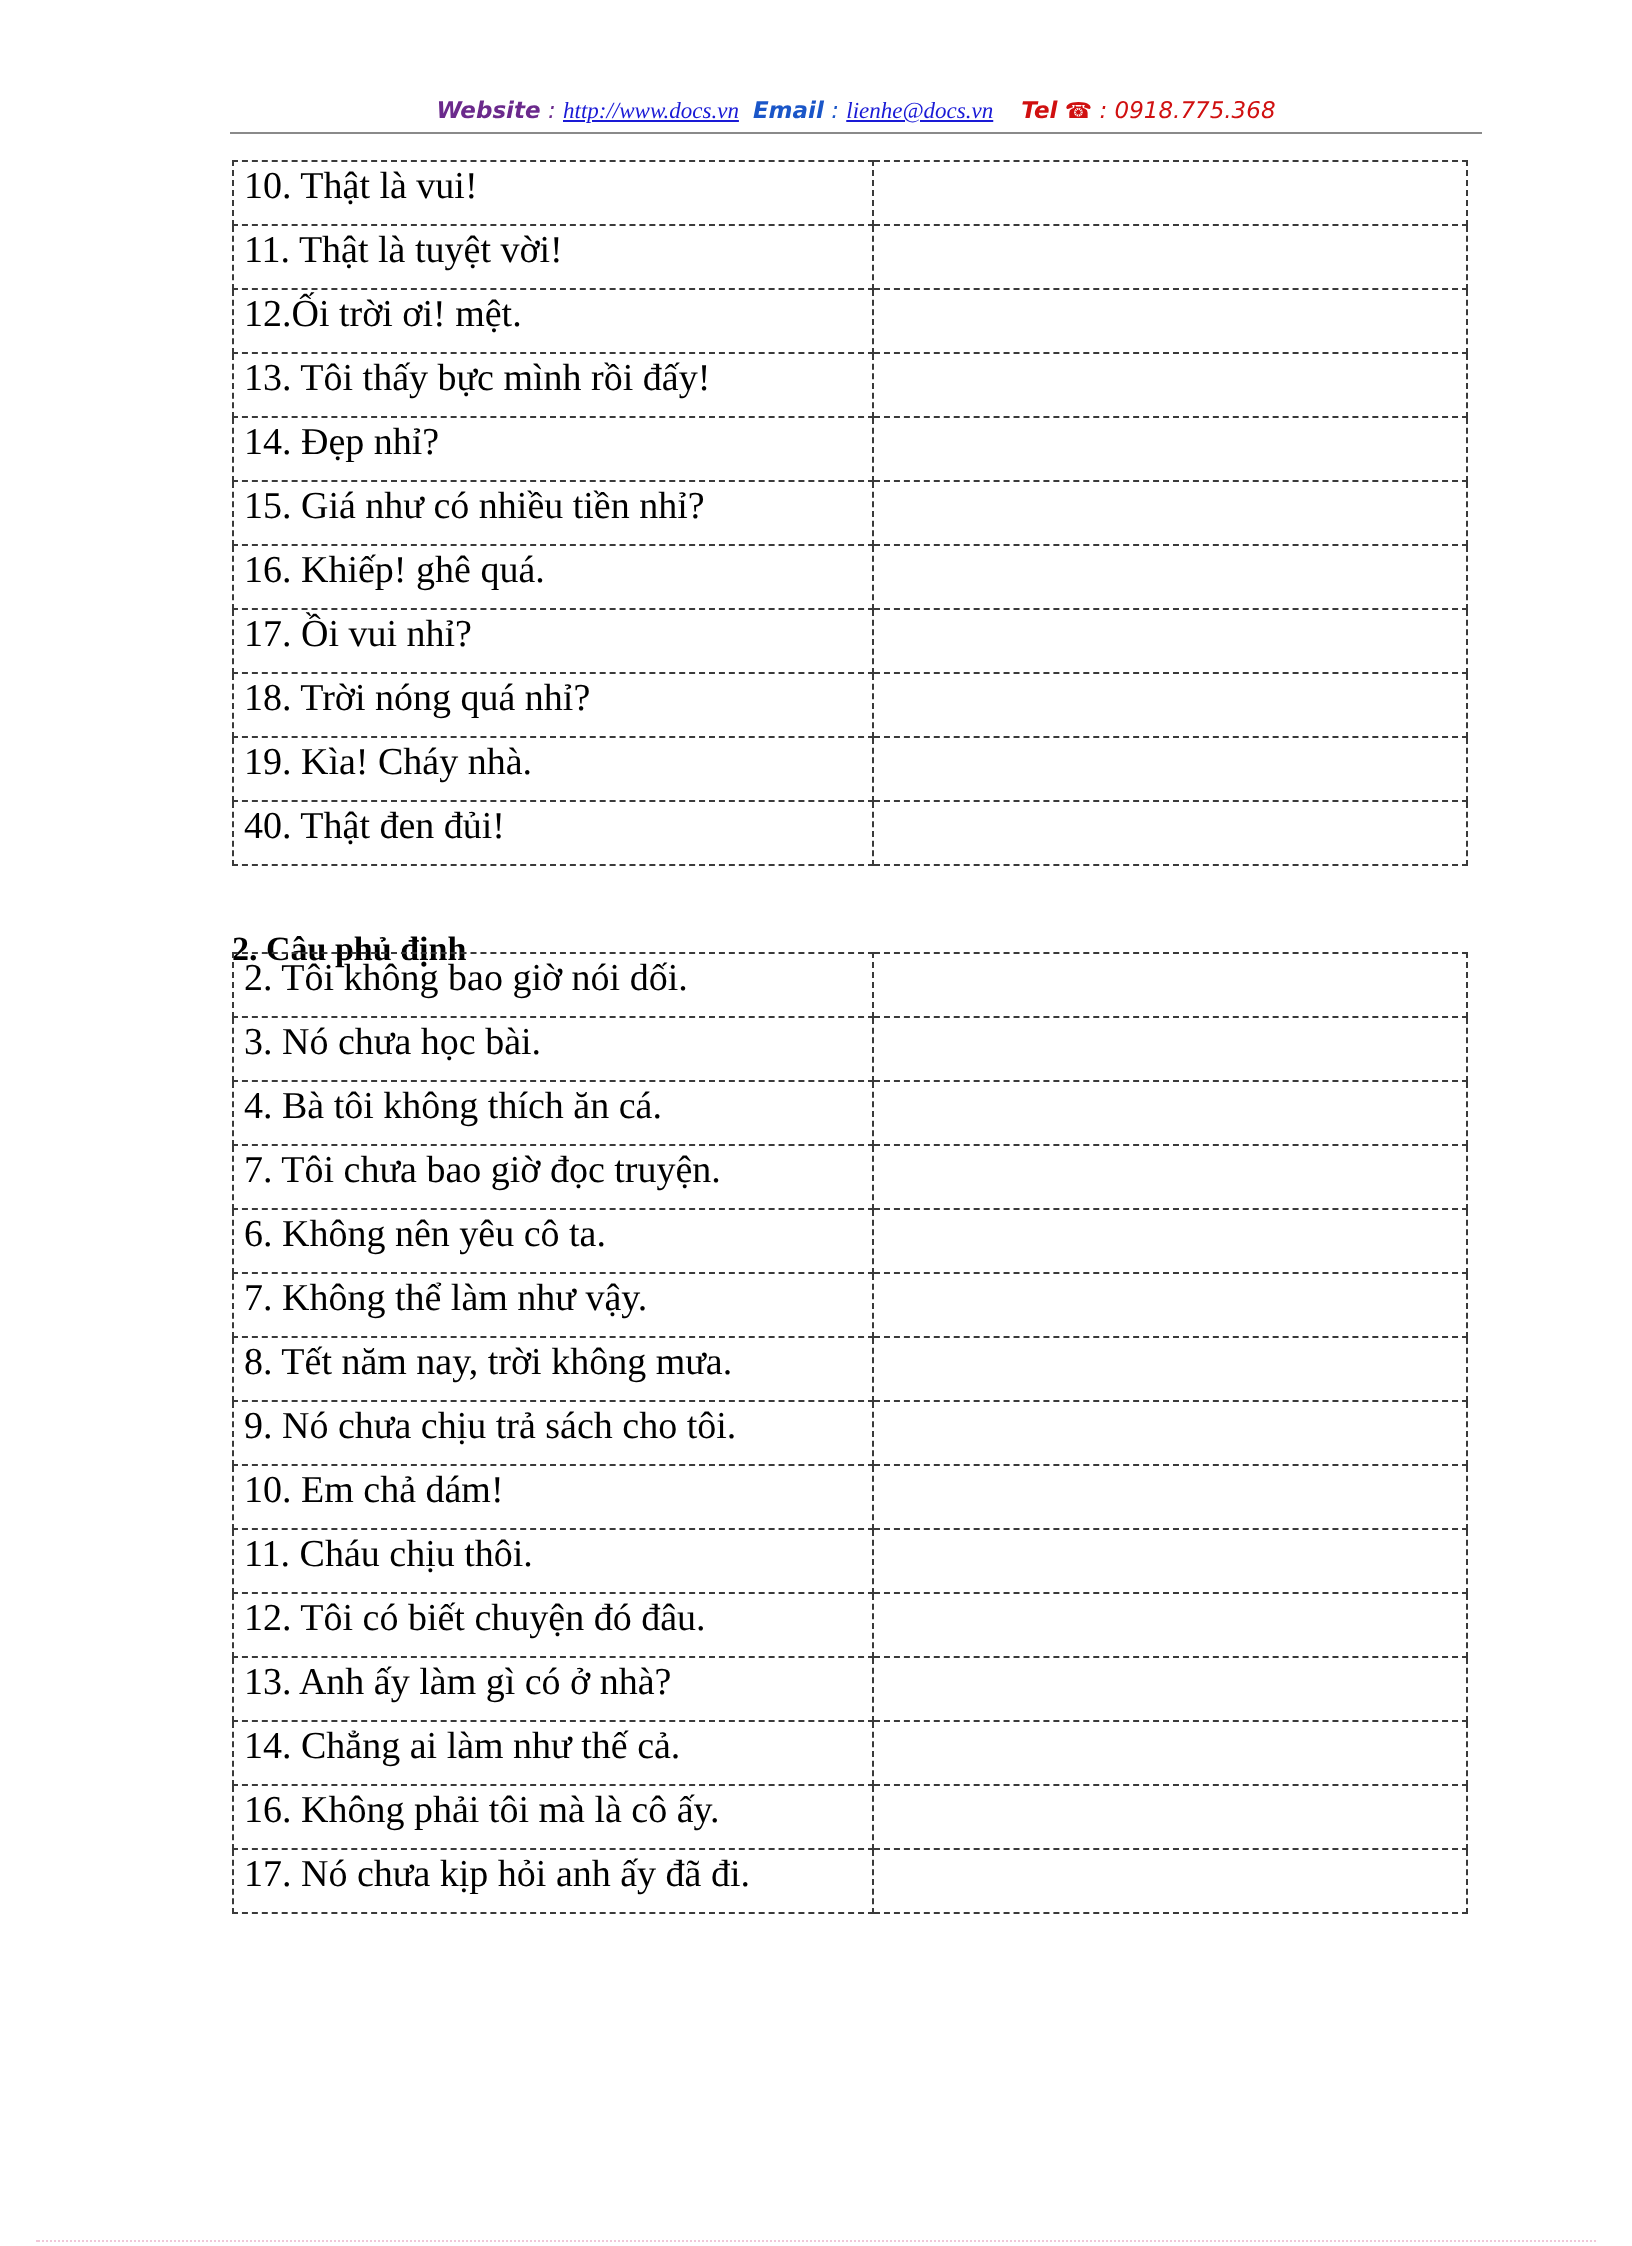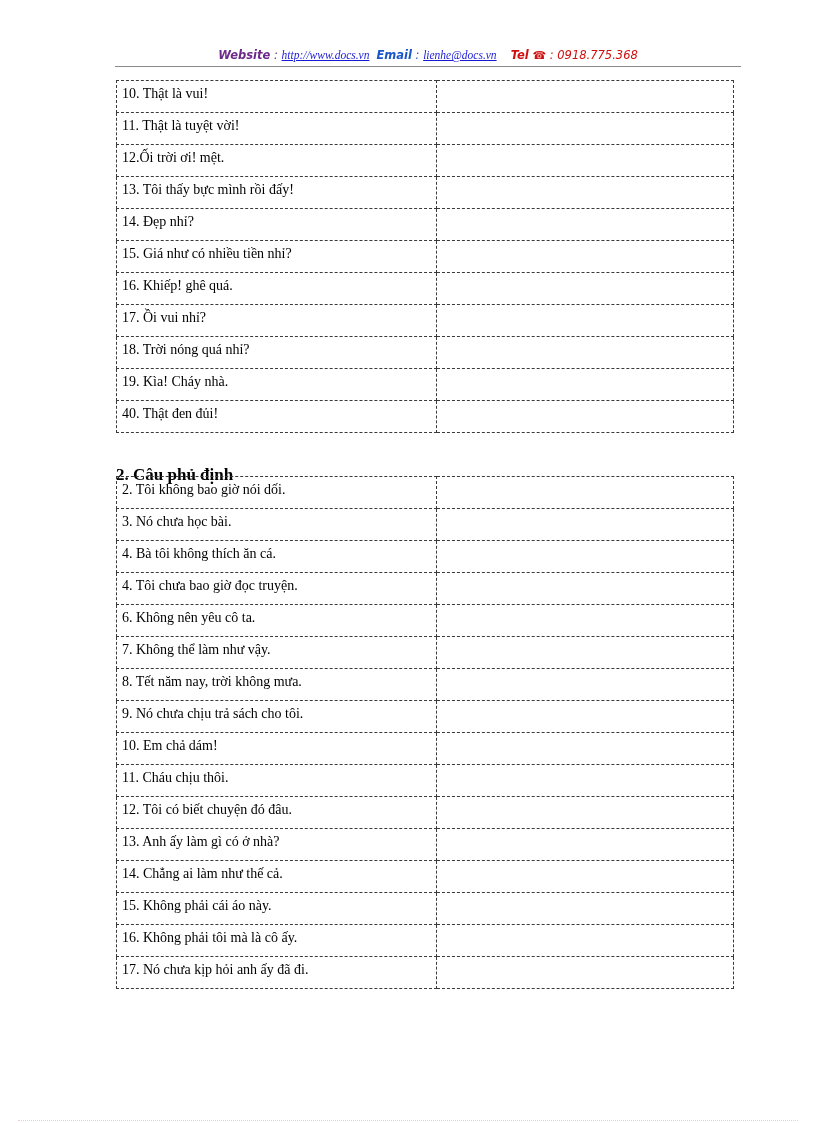--- a/index.html
+++ b/index.html
@@ -67,21 +67,21 @@
       position: absolute;
       left: 116px;
       width: 618px;
       border-collapse: collapse;
       table-layout: fixed;
     }
     table.exercise td {
       border: 1px dashed #3a3a3a;
       height: 32px;
       padding: 0 0 0 5px;
-      font-size: 14px;
+      font-size: 19px;
       vertical-align: top;
       line-height: 22px;
       padding-top: 2px;
       box-sizing: border-box;
       margin-left: 24px;
     }
     table.exercise td.col-answer {
       width: 297px;
     }
     #table-exclamatory { top: 80px; }
@@ -171,21 +171,21 @@
       </tr>
       <tr>
         <td>3. Nó chưa học bài.</td>
         <td class="col-answer"></td>
       </tr>
       <tr>
         <td>4. Bà tôi không thích ăn cá.</td>
         <td class="col-answer"></td>
       </tr>
       <tr>
-        <td>4. Tôi chưa bao giờ đọc truyện.</td>
+        <td>7. Tôi chưa bao giờ đọc truyện.</td>
         <td class="col-answer"></td>
       </tr>
       <tr>
         <td>6. Không nên yêu cô ta.</td>
         <td class="col-answer"></td>
       </tr>
       <tr>
         <td>7. Không thể làm như vậy.</td>
         <td class="col-answer"></td>
       </tr>
@@ -208,24 +208,20 @@
       <tr>
         <td>12. Tôi có biết chuyện đó đâu.</td>
         <td class="col-answer"></td>
       </tr>
       <tr>
         <td>13. Anh ấy làm gì có ở nhà?</td>
         <td class="col-answer"></td>
       </tr>
       <tr>
         <td>14. Chẳng ai làm như thế cả.</td>
-        <td class="col-answer"></td>
-      </tr>
-      <tr>
-        <td>15. Không phải cái áo này.</td>
         <td class="col-answer"></td>
       </tr>
       <tr>
         <td>16. Không phải tôi mà là cô ấy.</td>
         <td class="col-answer"></td>
       </tr>
       <tr>
         <td>17. Nó chưa kịp hỏi anh ấy đã đi.</td>
         <td class="col-answer"></td>
       </tr>

